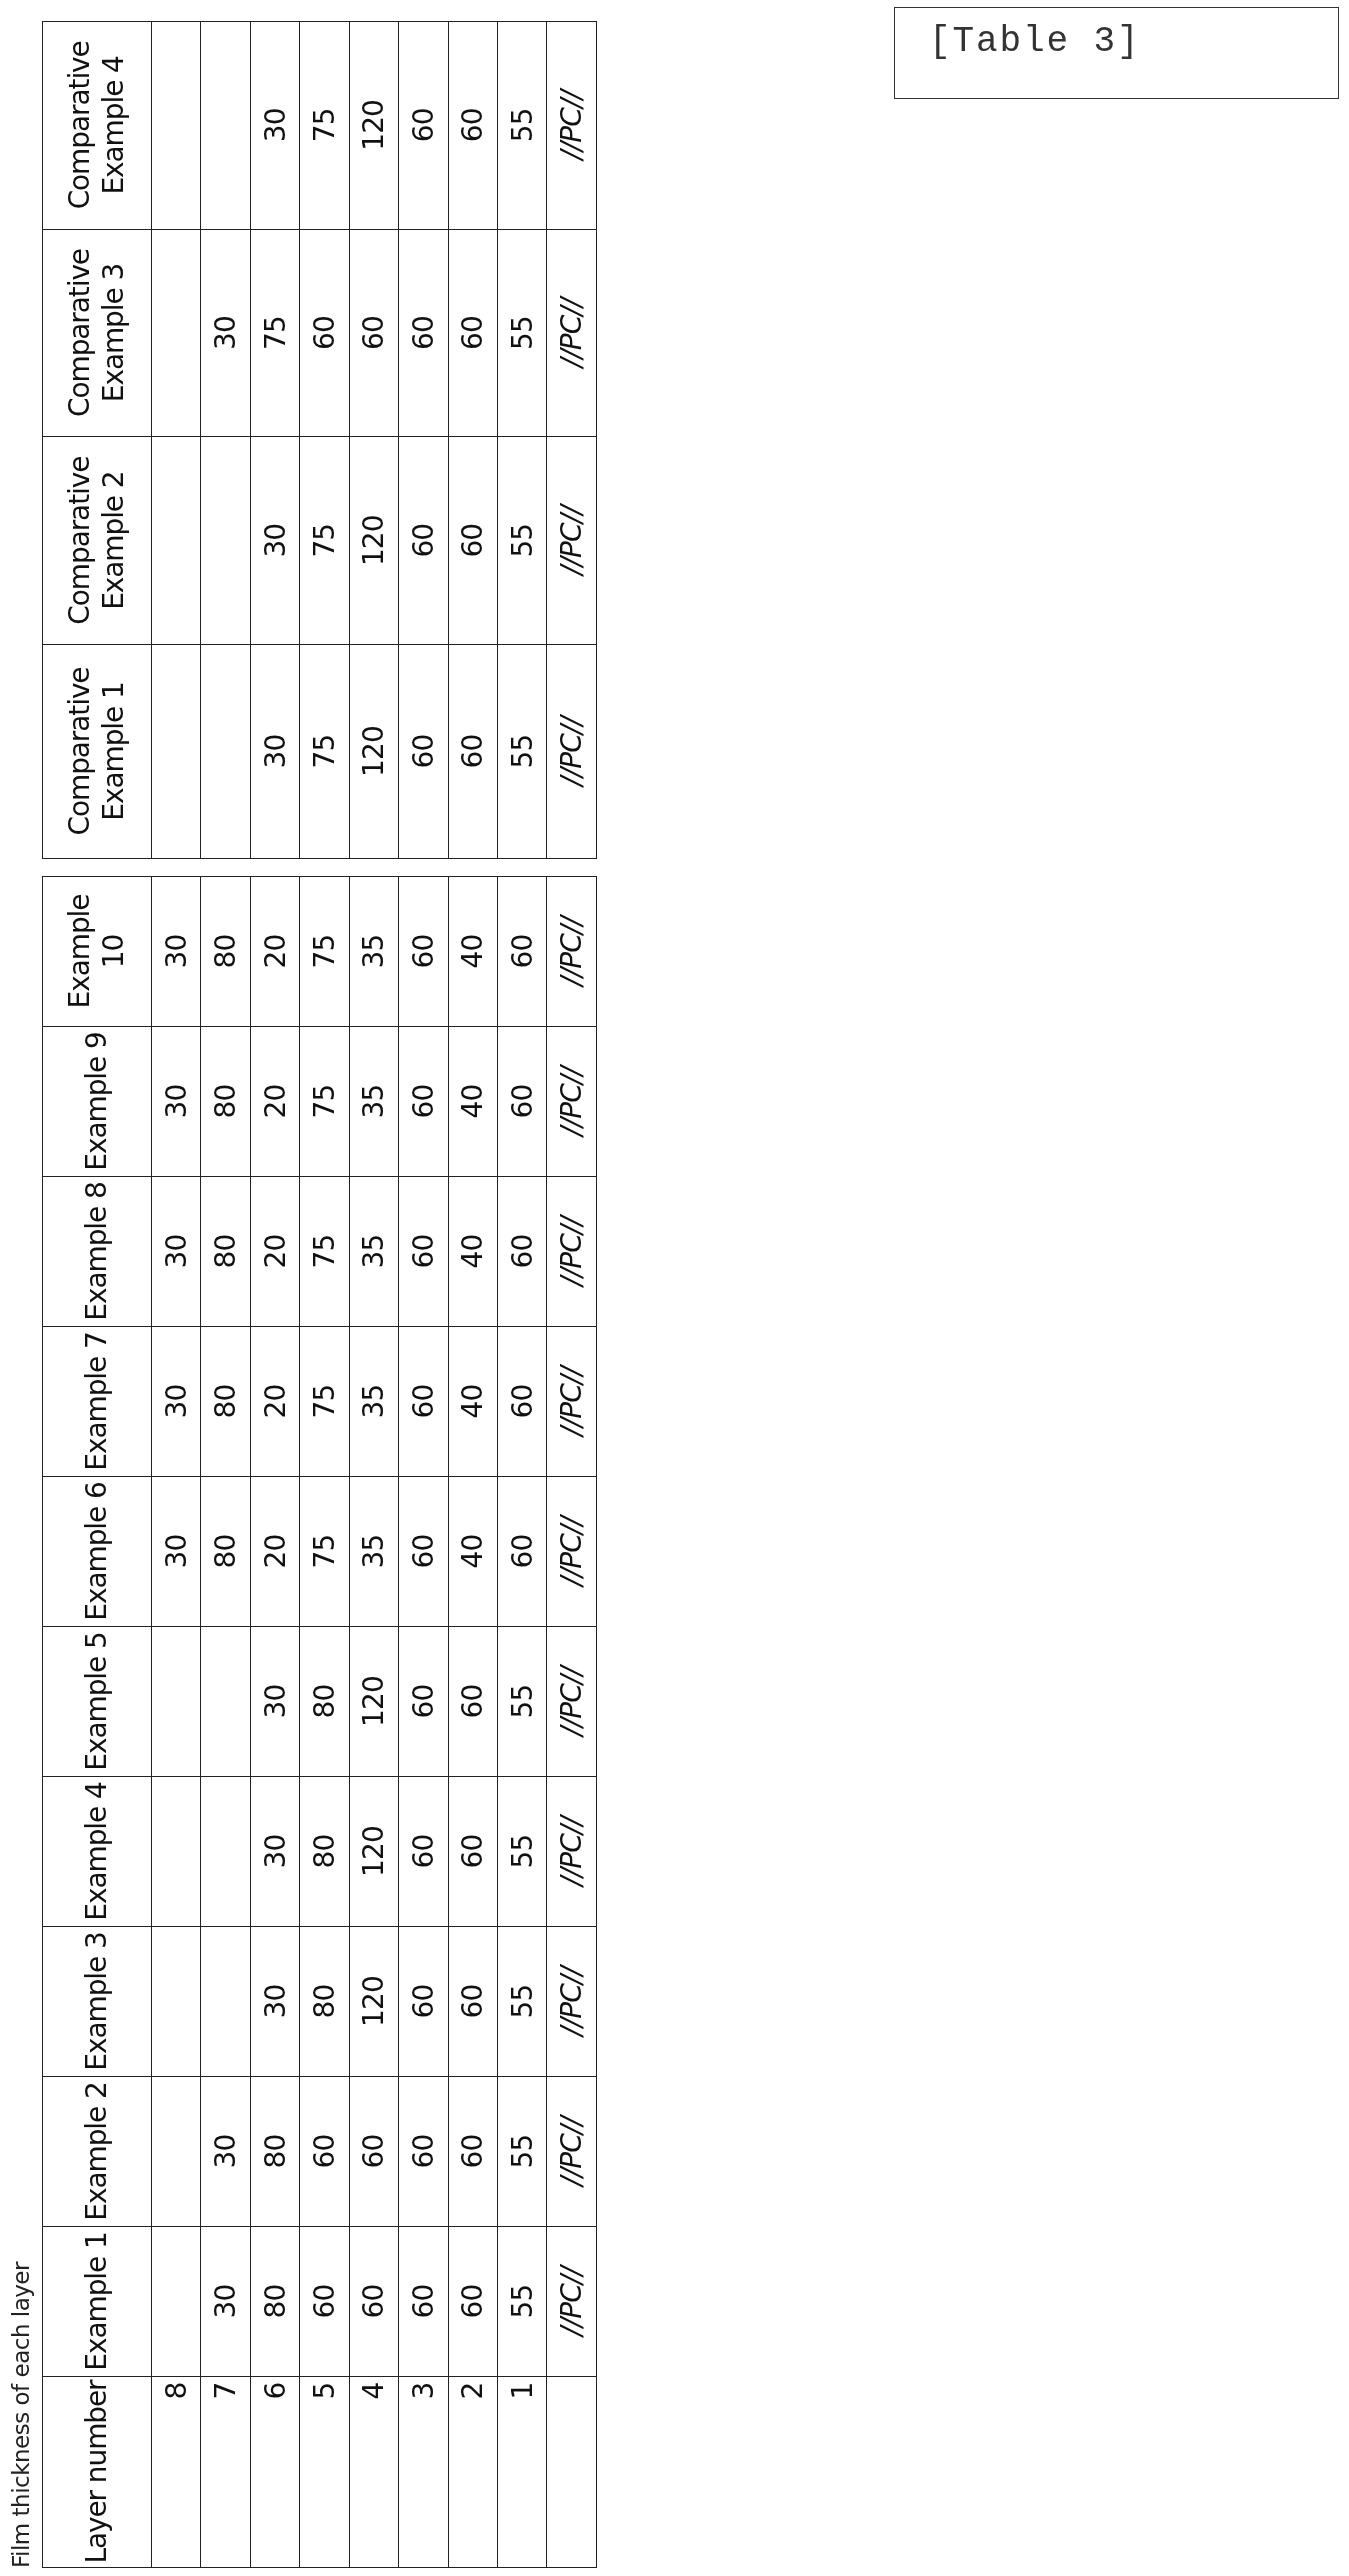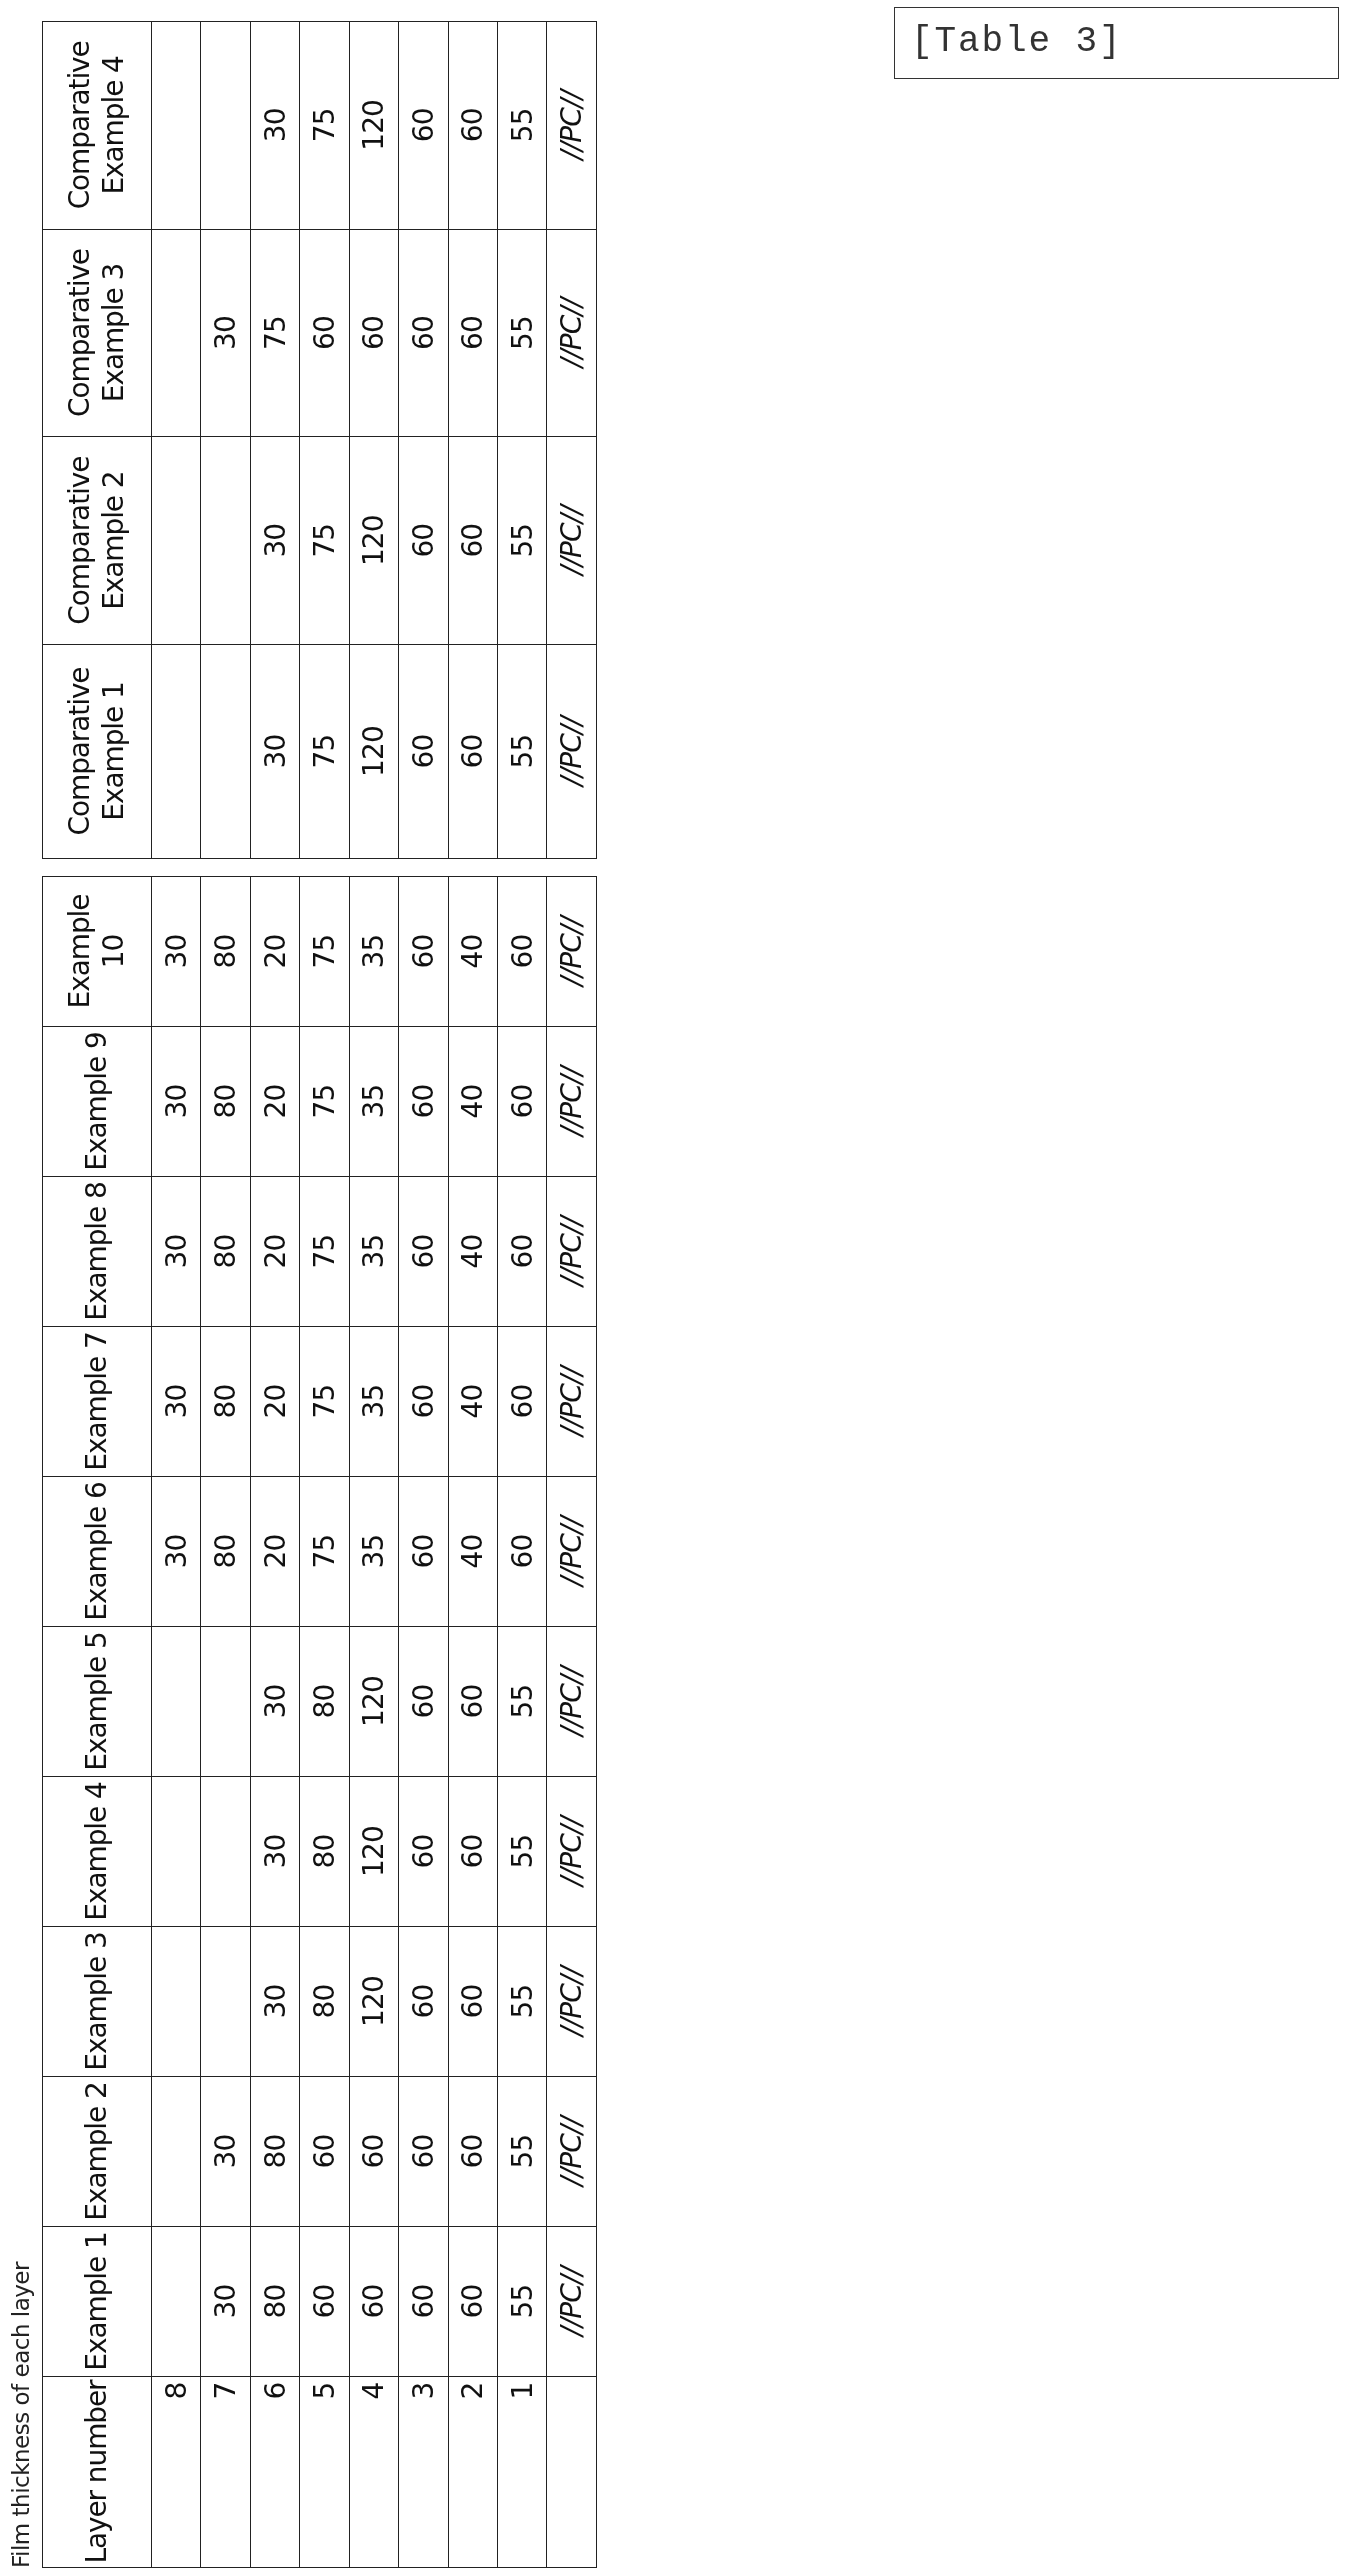--- a/index.html
+++ b/index.html
@@ -1,22 +1,22 @@
 <!DOCTYPE html>
 <html style="font-size:15px"><head>
 <meta charset="utf-8">
 <style>
   html, body { margin: 0; padding: 0; background: #ffffff; }
   body { width: 1349px; height: 2576px; position: relative; overflow: hidden; font-family: "DejaVu Sans", sans-serif; color: #111; }
 
   .table-label {
-    position: absolute; left: 894px; top: 6.6px; width: 445px; height: 72px;
+    position: absolute; left: 894px; top: 6.6px; width: 445px; height: 92px;
     border: 1.9px solid #333; box-sizing: border-box;
     font-family: "Liberation Mono", "DejaVu Sans Mono", monospace;
-    font-size: 36px; line-height: 68px; padding-left: 16px; color: #333;
+    font-size: 36px; line-height: 68px; padding-left: 34px; color: #333;
     letter-spacing: 1.9px;
   }
 
   
   .rot {
     position: absolute; transform-origin: 0 0; transform: rotate(-90deg);
   }
   .main-wrap { left: 42px; top: 2568px; width: 1692px; height: 555px; }
   .comp-wrap { left: 42px; top: 859px; width: 838px; height: 555px; }
 

